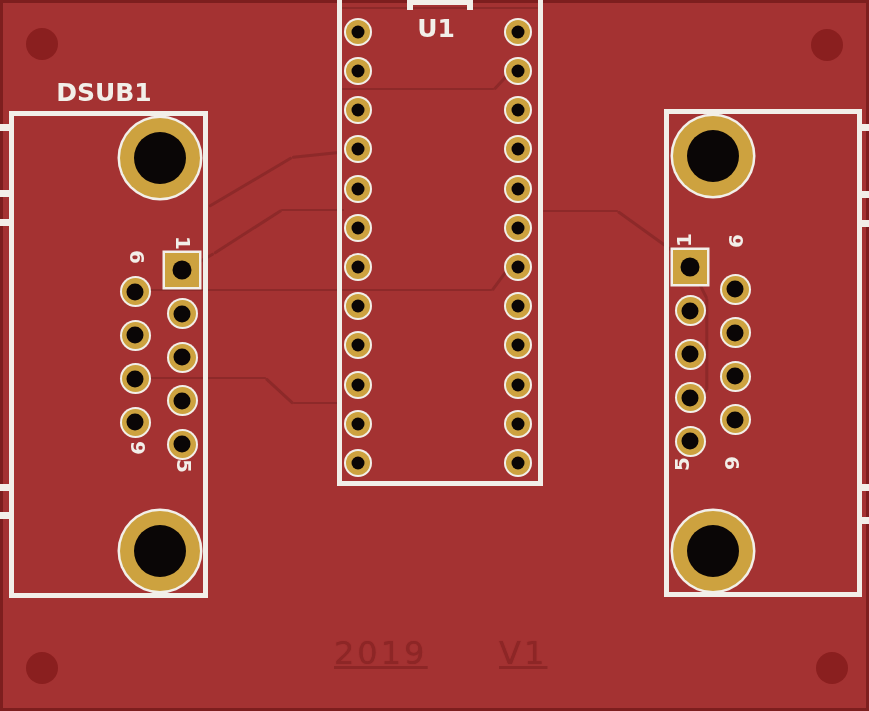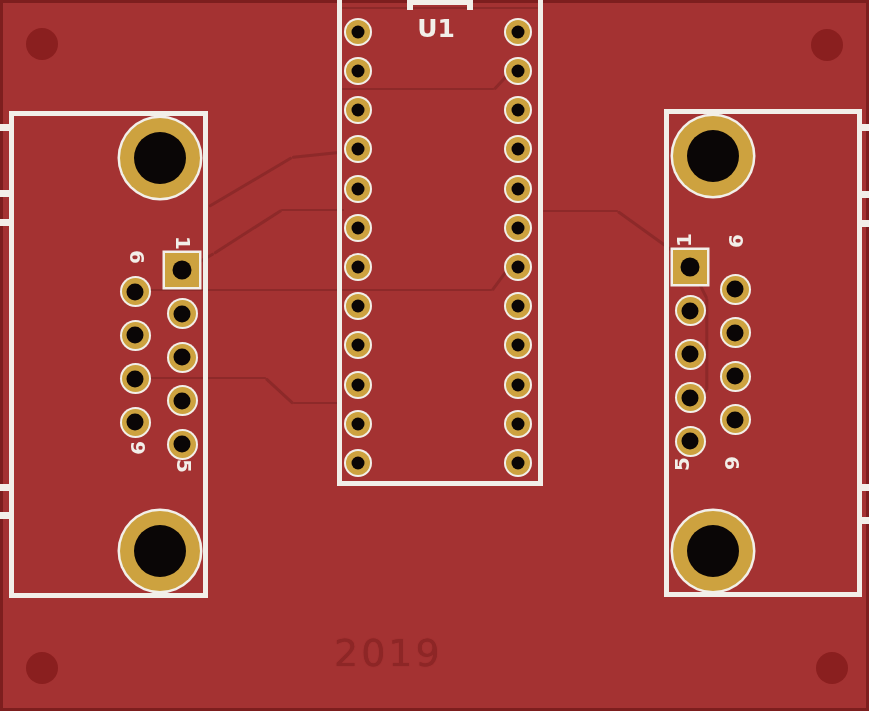--- a/index.html
+++ b/index.html
@@ -12,21 +12,21 @@
     background:var(--board);
     font-family:"DejaVu Sans","Liberation Sans",sans-serif;
   }
   .edge-line{position:absolute; inset:0; border:3px solid var(--edge); box-sizing:border-box; z-index:1;}
   .mount-hole{position:absolute; border-radius:50%; background:var(--mount); z-index:2;}
   .trace{position:absolute; height:2.6px; background:var(--trace); transform-origin:0 50%; z-index:3; border-radius:1.3px;}
   .copper-text{position:absolute; color:var(--coppertxt); z-index:4; white-space:nowrap;
     transform:translate(-50%,-50%); text-shadow:0 0 1px var(--coppertxt);}
   .ct1{font-size:36px; letter-spacing:4px;}
   .ct2{font-size:45px; letter-spacing:2px;}
-  .ct3{font-size:38px; letter-spacing:3px; transform:translate(0,-50%);}
+  .ct3{font-size:32px; letter-spacing:3px; transform:translate(0,-50%);text-decoration:underline;}
   .pad-round{position:absolute; border-radius:50%; background:var(--gold);
     box-shadow:0 0 0 2px var(--silk); z-index:5;}
   .pad-big{box-shadow:0 0 0 2.5px var(--silk);}
   .pad-square{position:absolute; background:var(--gold); box-shadow:0 0 0 2.5px var(--silk); z-index:5;}
   .drill{position:absolute; left:50%; top:50%; transform:translate(-50%,-50%);
     border-radius:50%; background:var(--drill);}
   .outline{position:absolute; border:5px solid var(--silk); box-sizing:border-box; background:transparent; z-index:6;}
   .u1-outline{border-top:none;}
   .silk-label{position:absolute; color:var(--silk); font-weight:bold; z-index:8;
     transform:translate(-50%,-50%); white-space:nowrap;}
@@ -35,22 +35,24 @@
   .tick{position:absolute; background:var(--silk); width:10px; height:7px; z-index:7;}
   .notch-bar{position:absolute; background:var(--silk); z-index:7;}
 </style>
 </head>
 <body>
 
 <div id="board">
   <div class="edge-line"></div>
 
   <div class="copper-text ct3" style="left:334px;top:653px;">2019</div>
+  <div class="copper-text ct3" style="left:499px;top:653px;">V1</div>
 
   <div class="outline" style="left:9px;top:111px;width:199px;height:487px;"></div>
+  <div class="silk-label comp-label" style="left:104px;top:92px;">DSUB1</div>
 
   <div class="outline" style="left:664px;top:109px;width:198px;height:488px;"></div>
 
   <div class="outline u1-outline" style="left:337px;top:-6px;width:206px;height:492px;"></div>
   <div class="notch-bar" style="left:407px;top:0;width:66px;height:5px;"></div>
   <div class="notch-bar" style="left:407px;top:0;width:6px;height:10px;"></div>
   <div class="notch-bar" style="left:467px;top:0;width:6px;height:10px;"></div>
   <div class="silk-label comp-label" style="left:436px;top:28px;">U1</div>
 
   <div id="generated">

